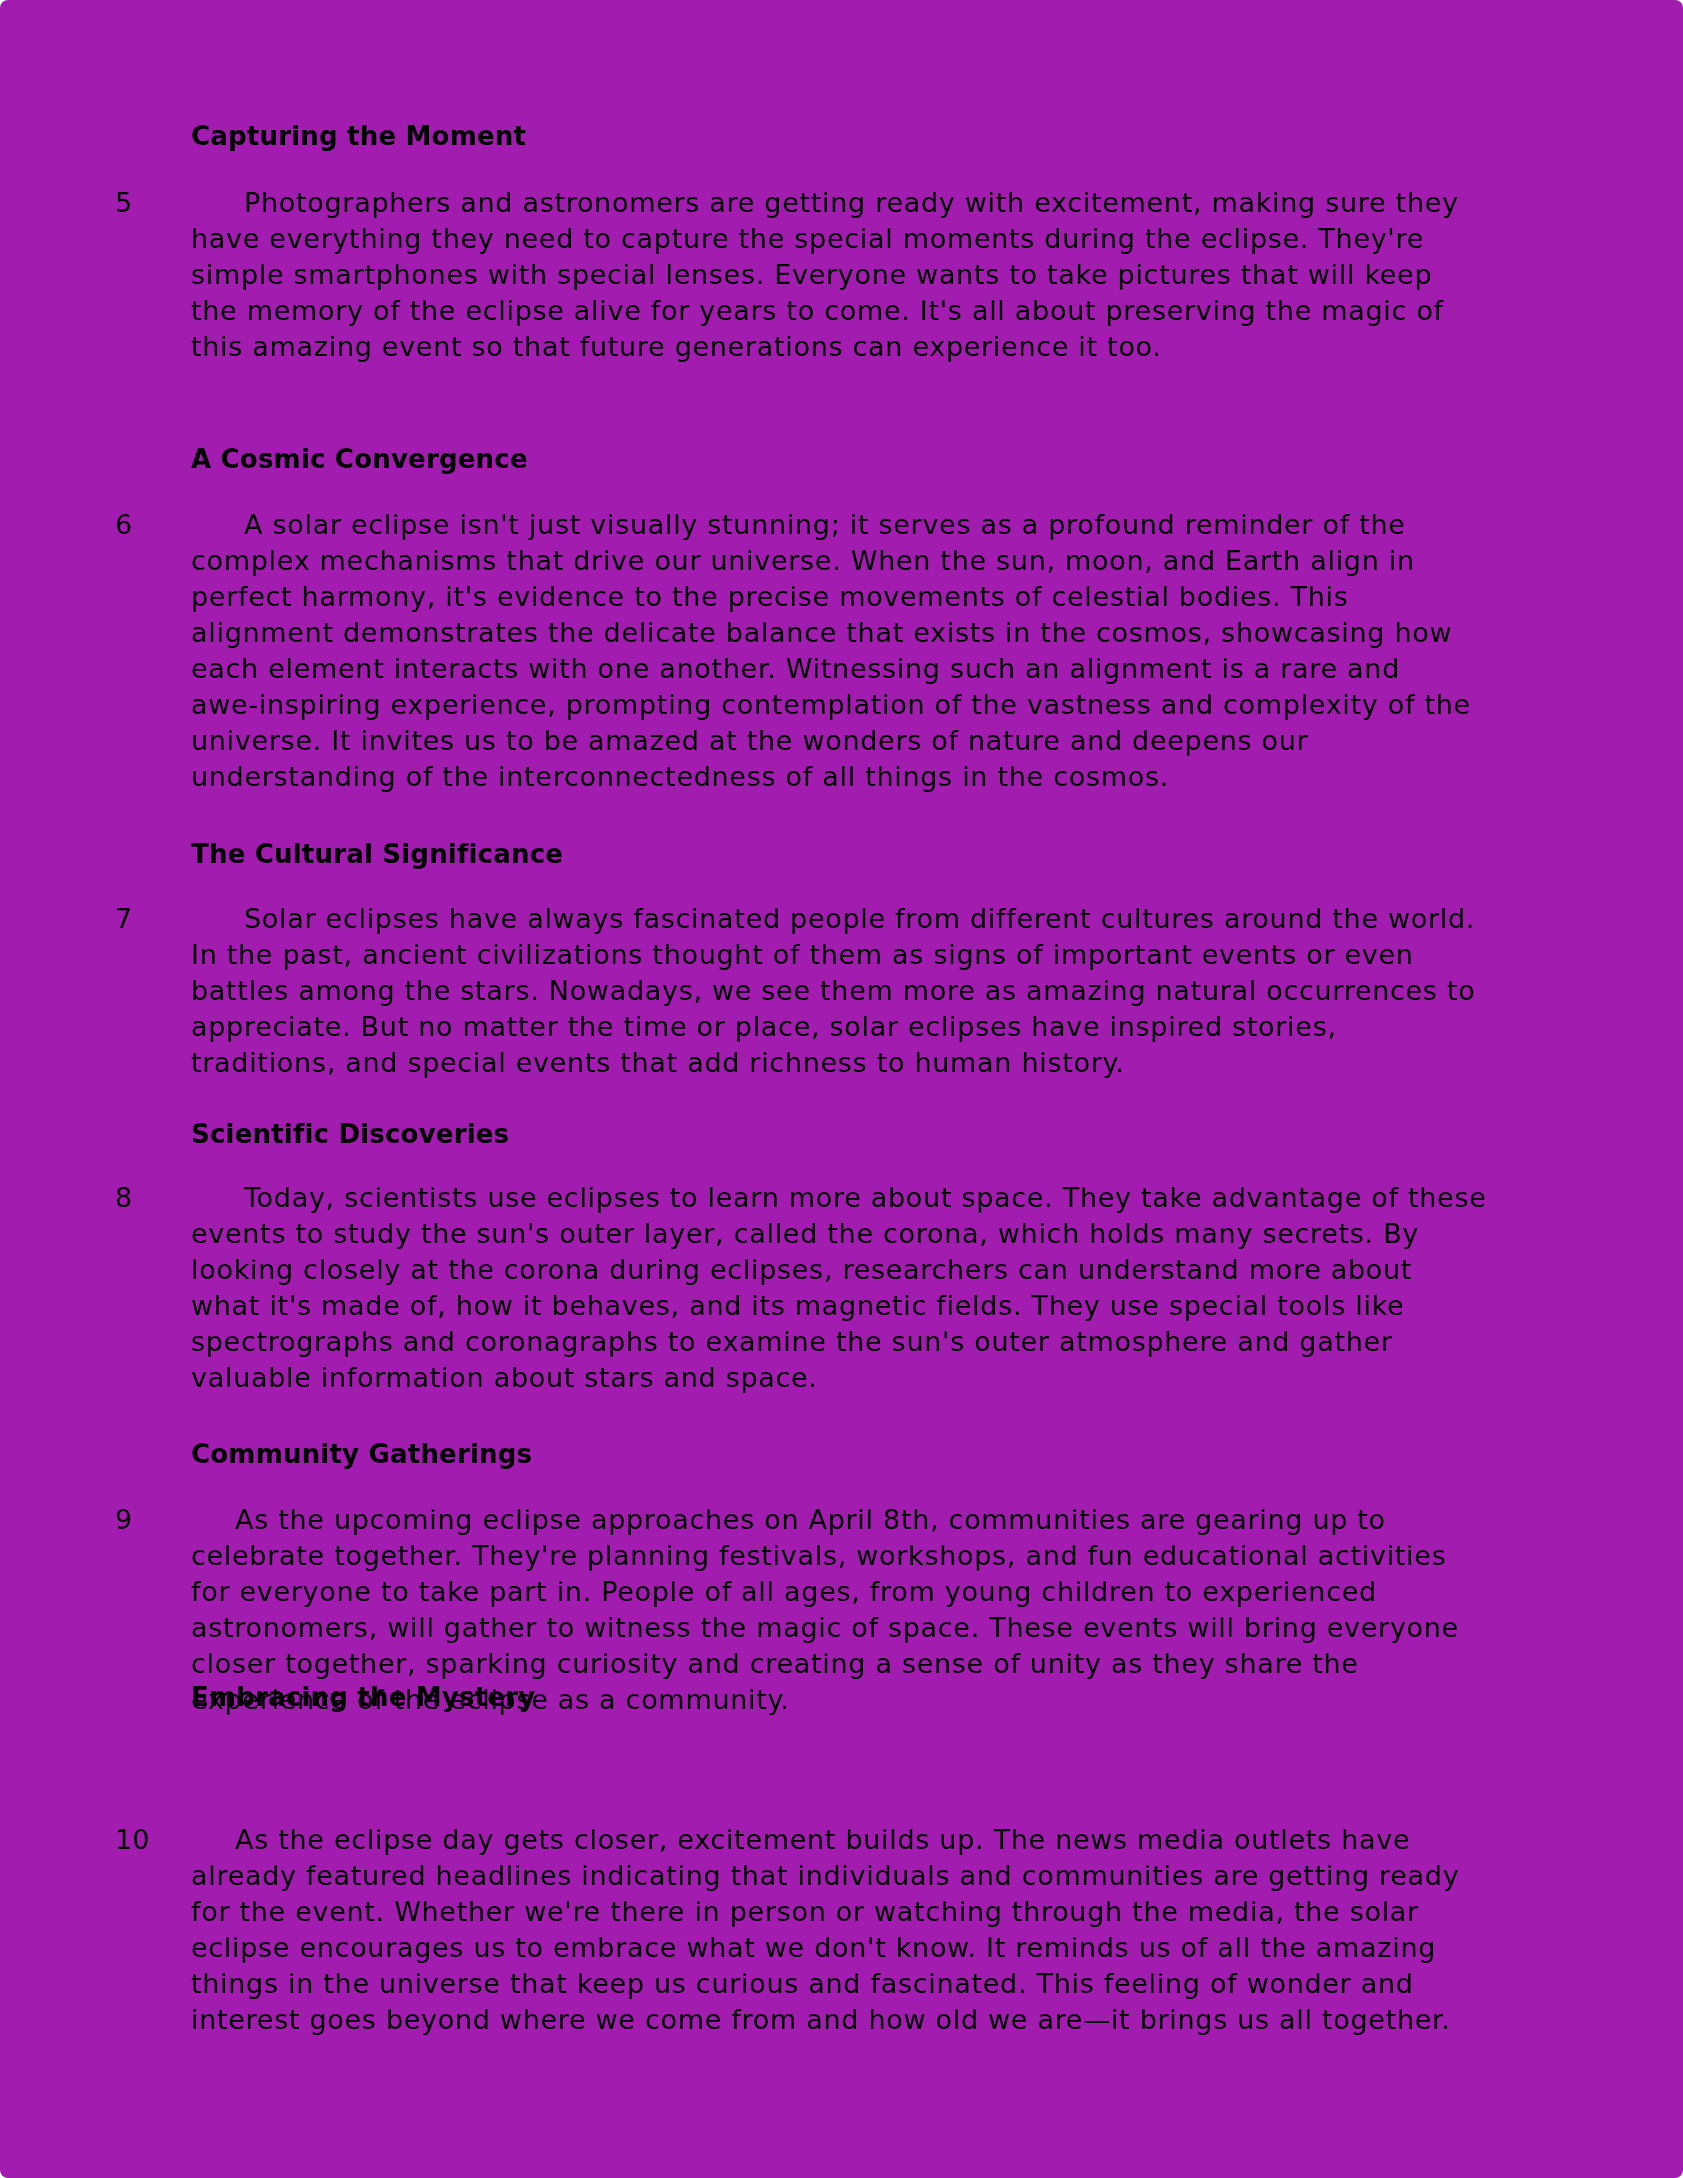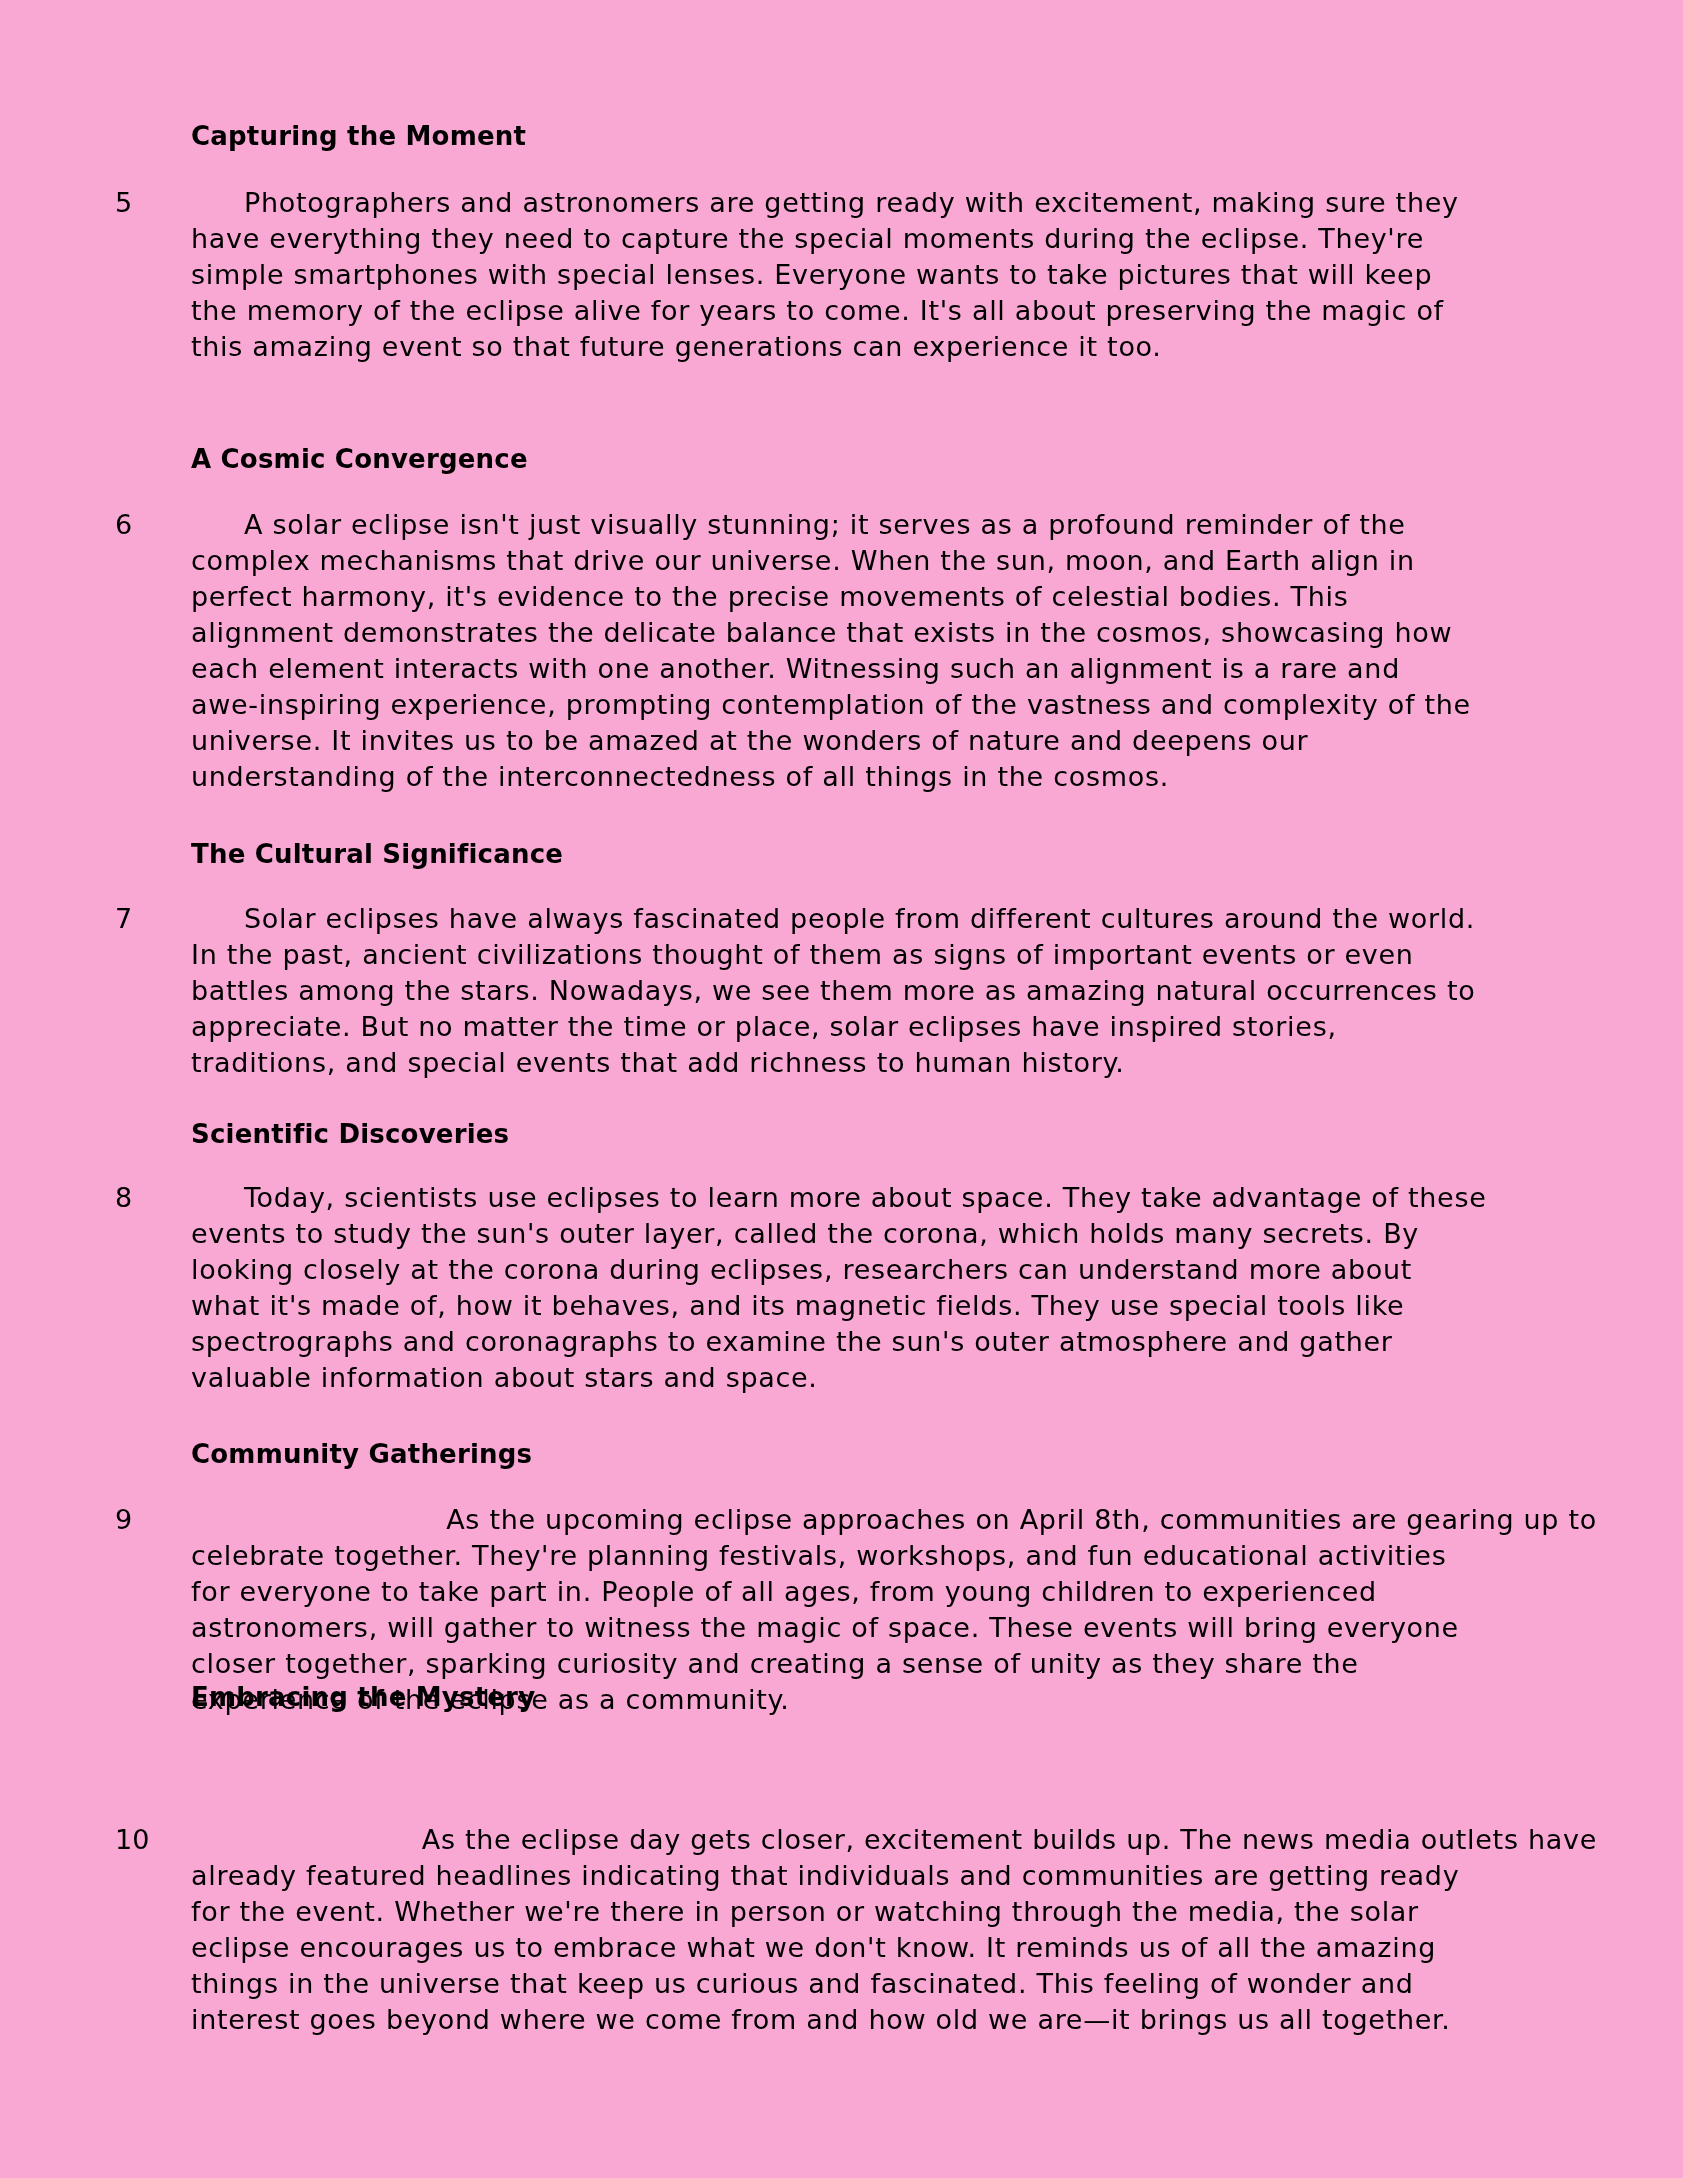--- a/index.html
+++ b/index.html
@@ -1,34 +1,34 @@
 <!DOCTYPE html>
 <html><head>
 <meta charset="utf-8">
 <style>
   html, body { margin: 0; padding: 0; background: #ffffff; }
   body { width: 1683px; height: 2178px; position: relative; overflow: hidden; }
-  .page { position: absolute; left: 0; top: 0; width: 1683px; height: 2178px; background: #f9a8d4; color: #000000; }
+  .page { position: absolute; left: 0; top: 0; width: 1683px; height: 2178px; background: #a21caf; color: #000000; border-radius: 8px; }
   .heading {
     position: absolute; left: 191px; margin: 0;
     font-family: "DejaVu Sans", sans-serif; font-weight: bold;
     font-size: 26px; line-height: 36px; white-space: pre; letter-spacing: 0.2px;
   }
   .pnum {
     position: absolute; left: 115px; margin: 0;
     font-family: "DejaVu Sans", sans-serif; font-size: 27px; line-height: 36px;
   }
   .para {
     position: absolute; left: 191px; width: 1406px; margin: 0;
     font-family: "DejaVu Sans", sans-serif; font-size: 27px; line-height: 36px;
     letter-spacing: 0.7px;
   }
   .line { display: block; white-space: pre; height: 36px; }
   .line.first { padding-left: 53px; }
-  .para.short-indent .line.first { padding-left: 44px; text-align: right; }
+  .para.short-indent .line.first { padding-left: 44px; }
 </style>
 </head>
 <body>
 
 <div class="page">
 
   <h2 class="heading" style="top:118px">Capturing the Moment</h2>
   <div class="pnum" style="top:185px">5</div>
   <p class="para" style="top:185px">
     <span class="line first">Photographers and astronomers are getting ready with excitement, making sure they</span>

